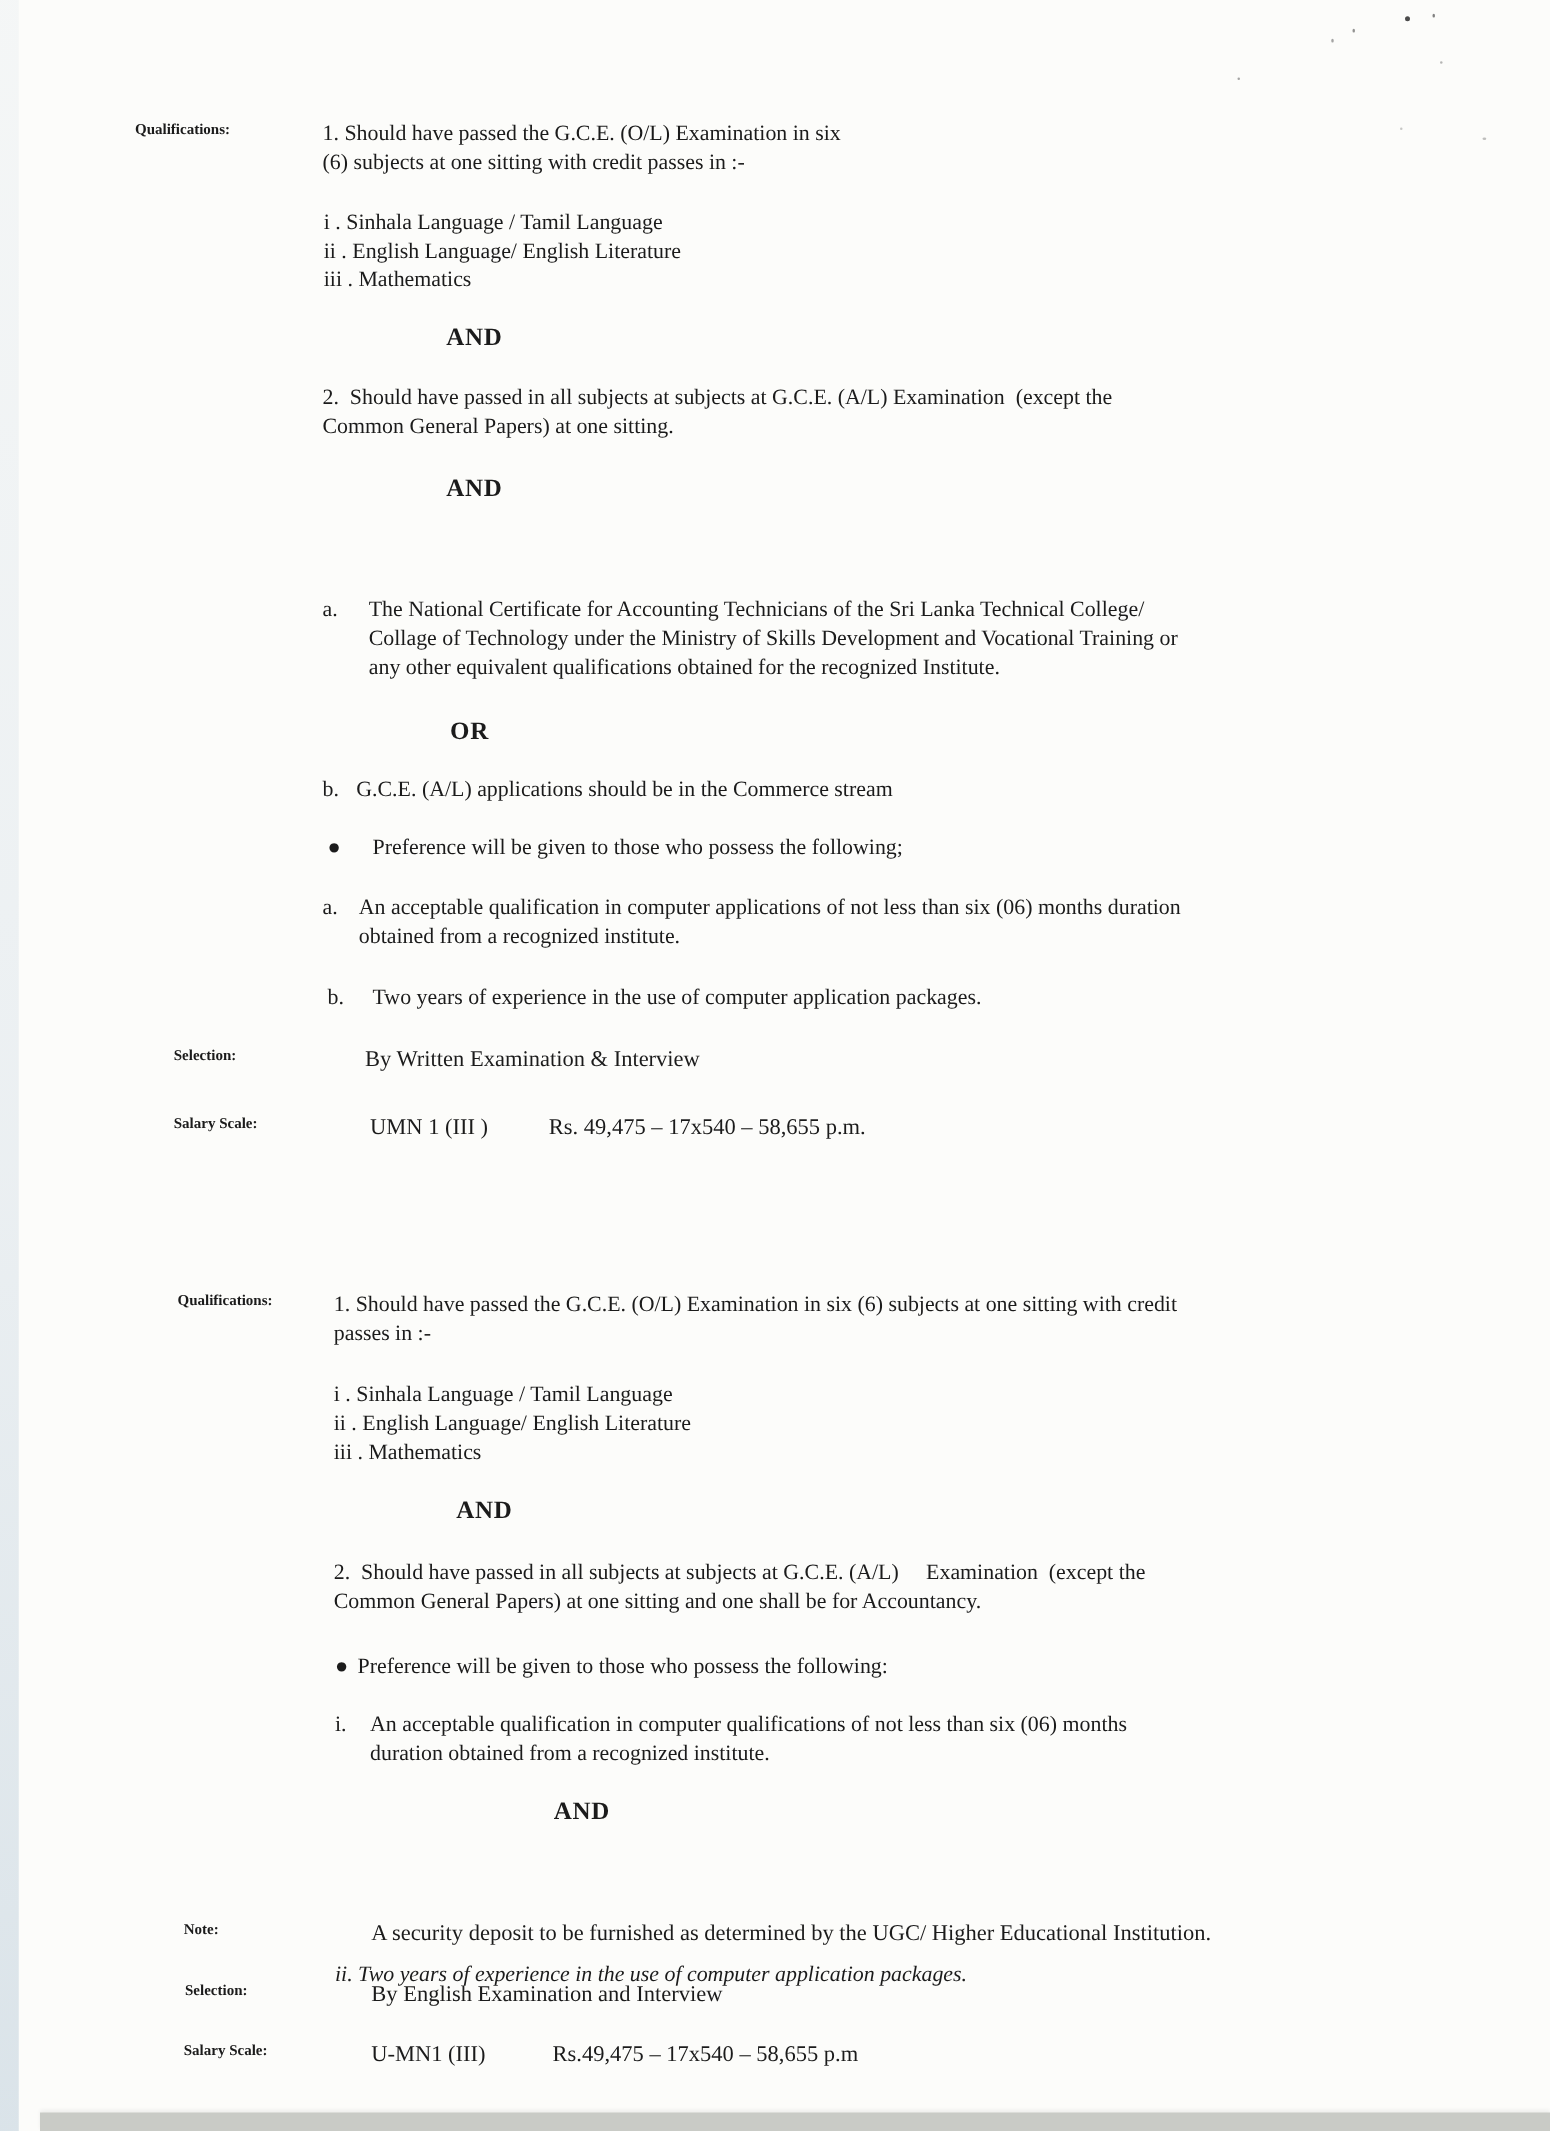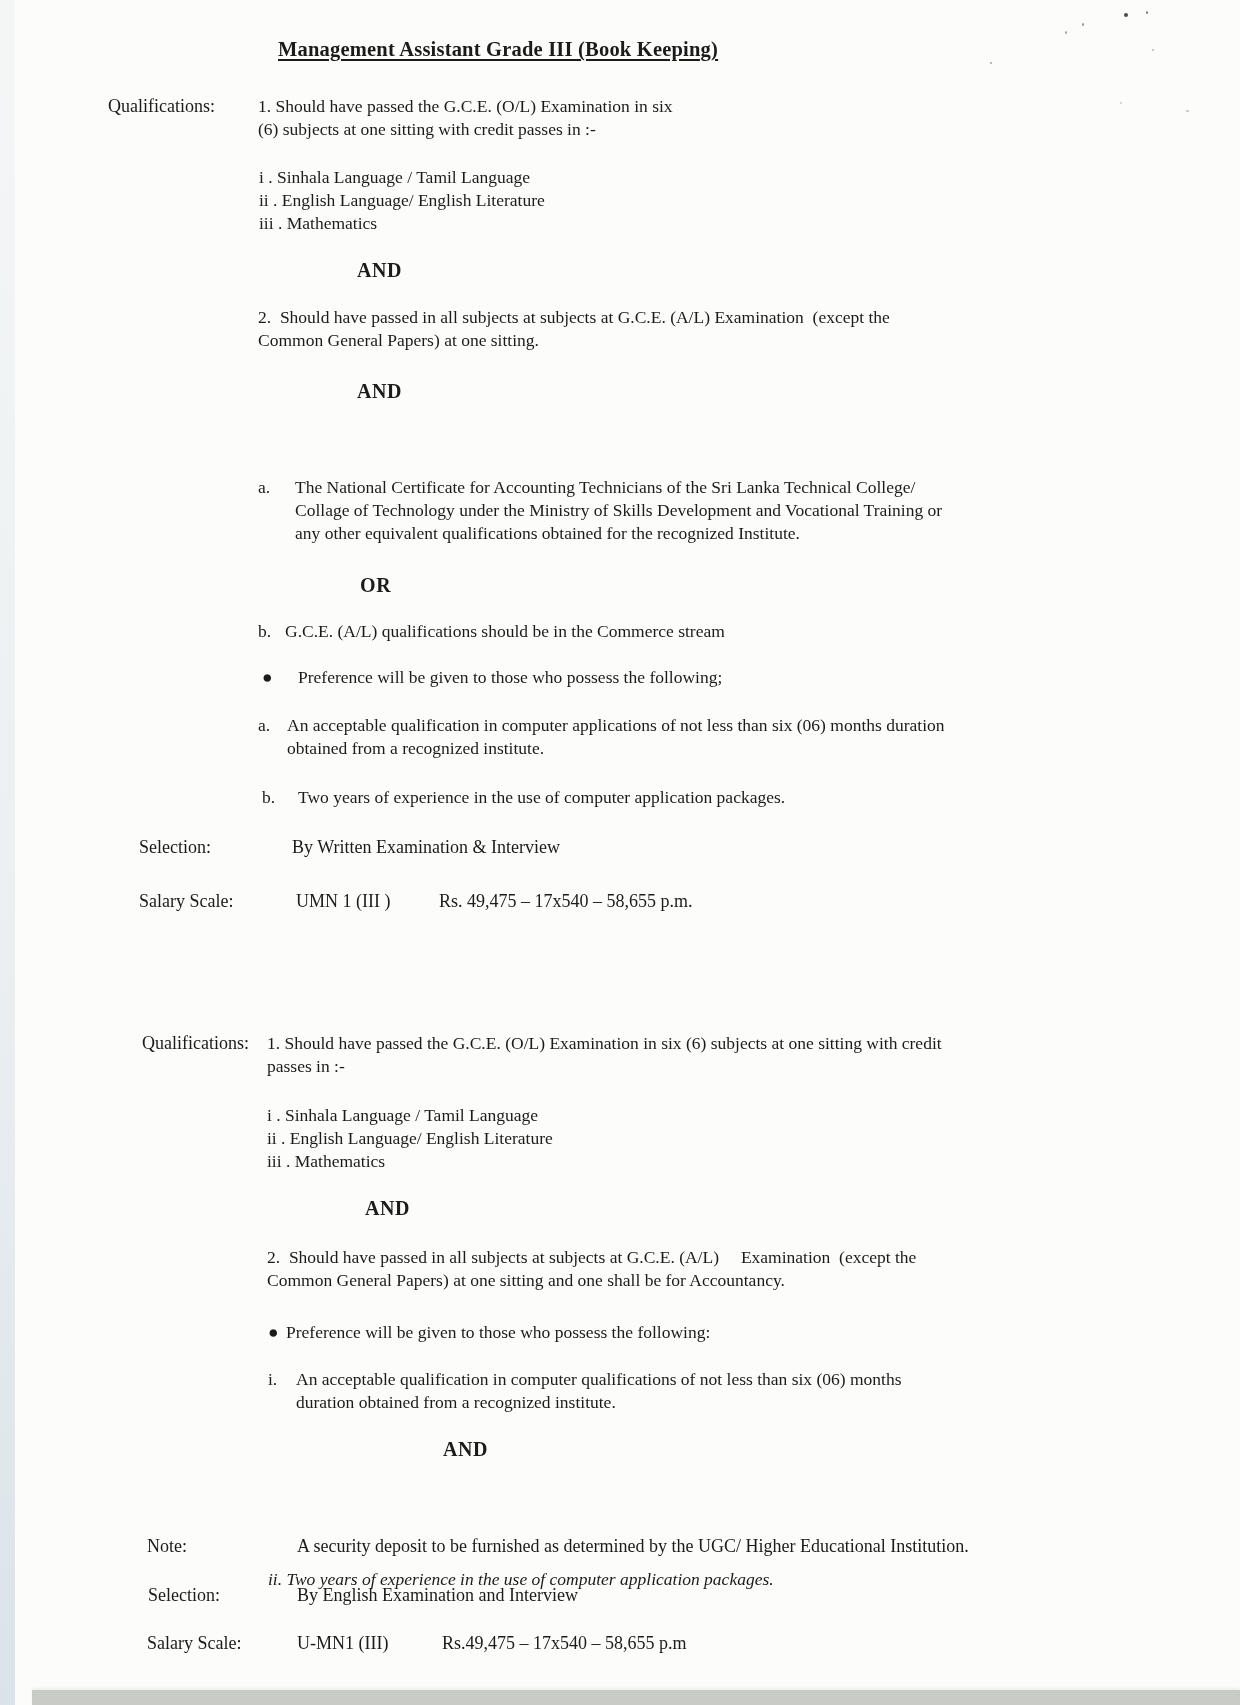--- a/index.html
+++ b/index.html
@@ -16,21 +16,21 @@
   .abs{position:absolute;}
   .title{
     font-size:20.5px;font-weight:bold;letter-spacing:.2px;
     text-decoration:underline;text-decoration-thickness:2px;text-underline-offset:3px;
     white-space:nowrap;
   }
   .para{
     font-size:17.5px;line-height:23px;white-space:pre-wrap;
   }
   .label{
-    font-size:18px;font-weight:normal;white-space:nowrap;
+    font-size:12px;font-weight:bold;white-space:nowrap;
   }
   .value{
     font-size:18px;white-space:nowrap;
   }
   .conn{ 
     font-size:20px;font-weight:bold;letter-spacing:.6px;white-space:nowrap;
   }
   .li{display:flex;align-items:flex-start;}
   .li .marker{font-size:17.5px;line-height:23px;flex:0 0 auto;}
   .li .para{flex:0 0 auto;}
@@ -48,21 +48,20 @@
     background:#c9cbc6;
     box-shadow:0 -2px 3px rgba(0,0,0,0.06);
   }
   .speck{position:absolute;background:#4b4b4b;border-radius:50%;}
 </style>
 </head>
 <body>
 
 <div class="page">
 
-  <div class="abs title" style="left:278px;top:38px;">Management Assistant Grade III (Book Keeping)</div>
 
   <div class="abs label" style="left:108px;top:96px;">Qualifications:</div>
 
   <div class="abs para" style="left:258px;top:95px;width:560px;">1. Should have passed the G.C.E. (O/L) Examination in six
 (6) subjects at one sitting with credit passes in :-</div>
 
   <div class="abs para" style="left:259px;top:166px;width:560px;">i . Sinhala Language / Tamil Language
 ii . English Language/ English Literature
 iii . Mathematics</div>
 
@@ -78,21 +77,21 @@
     <span class="marker" style="width:37px;">a.</span>
     <div class="para" style="width:900px;">The National Certificate for Accounting Technicians of the Sri Lanka Technical College/
 Collage of Technology under the Ministry of Skills Development and Vocational Training or
 any other equivalent qualifications obtained for the recognized Institute.</div>
   </div>
 
   <div class="abs conn" style="left:360px;top:574px;">OR</div>
 
   <div class="abs li" style="left:258px;top:620px;">
     <span class="marker" style="width:27px;">b.</span>
-    <div class="para" style="width:900px;">G.C.E. (A/L) qualifications should be in the Commerce stream</div>
+    <div class="para" style="width:900px;">G.C.E. (A/L) applications should be in the Commerce stream</div>
   </div>
 
   <div class="abs li" style="left:262px;top:666px;">
     <span class="marker bullet-glyph" style="width:36px;">●</span>
     <div class="para" style="width:800px;">Preference will be given to those who possess the following;</div>
   </div>
 
   <div class="abs li" style="left:258px;top:714px;">
     <span class="marker" style="width:29px;">a.</span>
     <div class="para" style="width:920px;">An acceptable qualification in computer applications of not less than six (06) months duration

